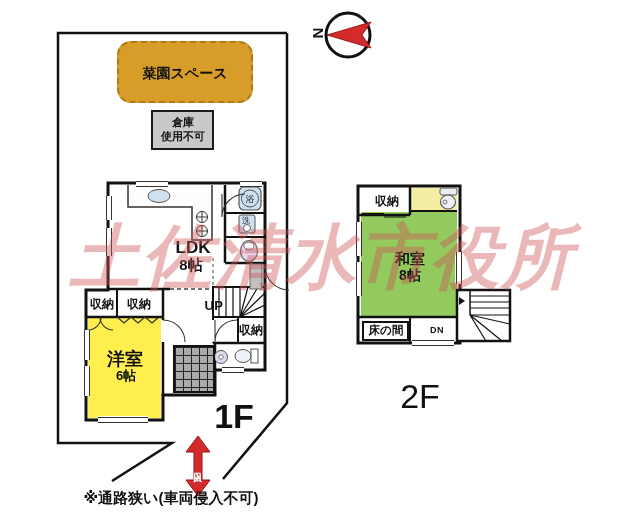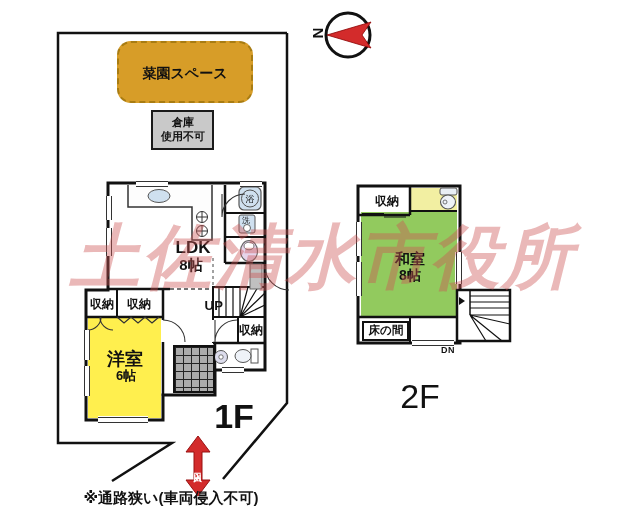--- a/index.html
+++ b/index.html
@@ -22,21 +22,21 @@
          background-color:var(--tile_gray);border:2px solid #111;
          background-image:repeating-linear-gradient(#222 0 1px,transparent 1px 8px),
                           repeating-linear-gradient(90deg,#222 0 1px,transparent 1px 8px);}
   
   .ldk1{left:178px;top:247px;font-size:17px;padding-left:30px;}
   .ldk2{left:191px;top:264px;font-size:15px;}
   .cl{font-size:12px;}
   .cl1{left:102px;top:304px;} .cl2{left:139px;top:304px;} .cl3{left:251px;top:330px;}
   .cl4{left:387px;top:201px;}
   .up{left:202px;top:305px;font-size:13px;letter-spacing:.5px;margin-left:12px;}
-  .dn{left:448px;top:330px;font-size:9px;letter-spacing:.5px;margin-top:20px;}
+  .dn{left:437px;top:330px;font-size:9px;letter-spacing:.5px;}
   .bath{left:250px;top:199px;font-size:9px;font-weight:400;}
   .wash{left:246px;top:221px;font-size:8px;font-weight:400;}
   .yo1{left:125px;top:359px;font-size:18px;}
   .yo2{left:126px;top:375px;font-size:13px;}
   .wa1{left:410px;top:258px;font-size:15px;}
   .wa2{left:410px;top:275px;font-size:14px;}
   .toko{left:386px;top:331px;font-size:11.5px;text-align:right;}
   .f1{left:234px;top:416px;font-size:34px;font-weight:800;text-align:right;}
   .f2{left:420px;top:396px;font-size:34px;font-weight:400;}
   .deguchi{left:198px;top:466px;transform:translate(-50%,-50%);writing-mode:vertical-rl;

